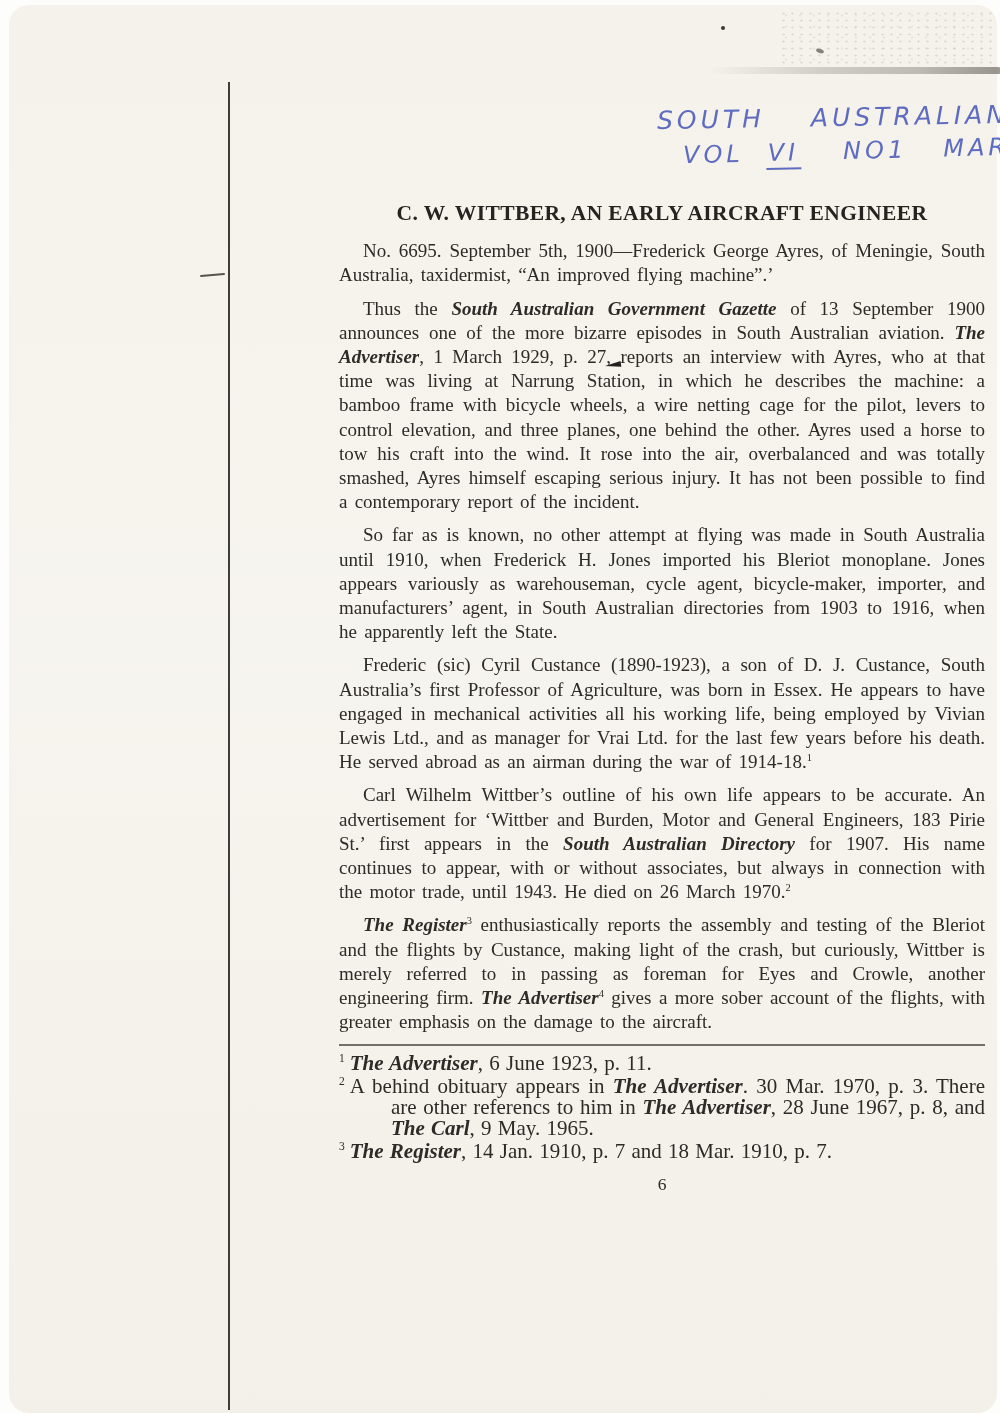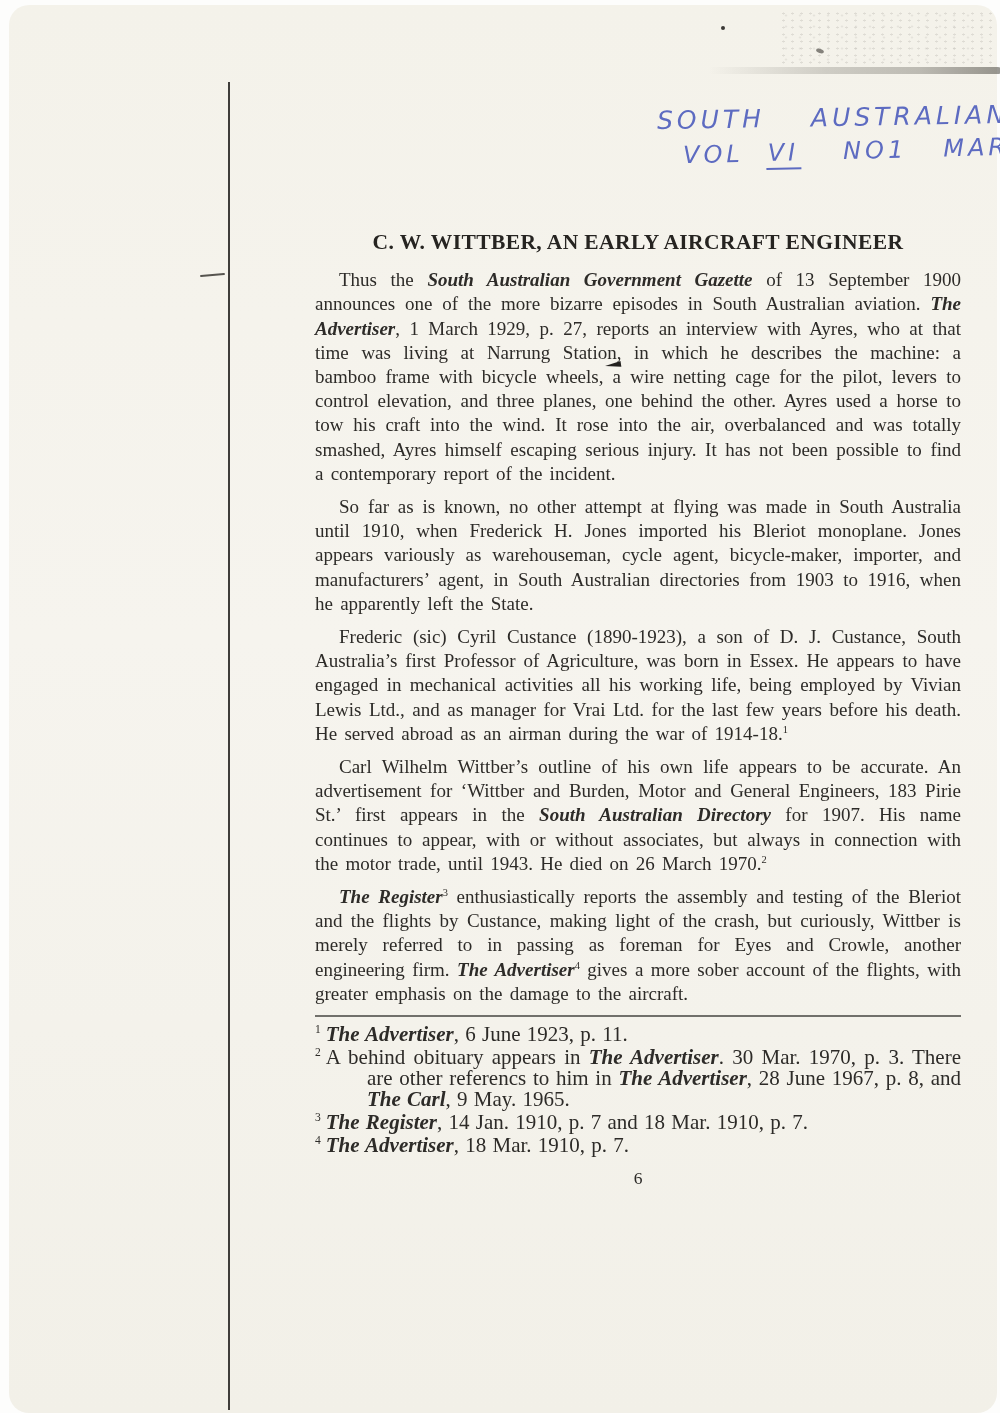--- a/index.html
+++ b/index.html
@@ -62,22 +62,22 @@
     white-space: nowrap;
   }
   .hw-line1 { display: flex; gap: 46px; transform: rotate(-1deg); }
   .hw-line2 { display: flex; align-items: baseline; margin-top: 5px;
     margin-left: 26px; font-size: 24px; transform: rotate(-1.5deg); }
   .hw-vi   { margin-left: 22px; border-bottom: 2px solid currentColor; padding: 0 2px 1px; }
   .hw-no   { margin-left: 42px; }
   .hw-marc { margin-left: 36px; }
   
   .content {
-    position: absolute; left: 306px; top: 196px; width: 646px;
-    color: #2d2b28; font-size: 19px; line-height: 24.2px; margin-top: 29px;
+    position: absolute; left: 330px; top: 196px; width: 646px;
+    color: #2d2b28; font-size: 19px; line-height: 24.2px;
   }
   .title {
     font-size: 21.5px; font-weight: bold; text-align: center;
     letter-spacing: .4px; color: #262421; margin: 0 0 14px 0;
   }
   .para {
     margin: 0 0 9px 0; text-align: justify; text-indent: 24px;
     word-spacing: 2.5px;
   }
   .italic { font-style: italic; font-weight: bold; }
@@ -113,38 +113,36 @@
       <span>VOL</span>
       <span class="hw-vi">VI</span>
       <span class="hw-no">NO1</span>
       <span class="hw-marc">MARC</span>
     </div>
   </div>
 
   <div class="content">
     <h1 class="title">C. W. WITTBER, AN EARLY AIRCRAFT ENGINEER</h1>
 
+    <p class="para"><span>No. 6695. September 5th, 1900—Frederick George Ayres, of Meningie, South Australia, taxidermist, “An improved flying machine”.’</span></p>
     <p class="para"><span>Thus the </span><span class="italic">South Australian Government Gazette</span><span> of 13 September 1900 announces one of the more bizarre episodes in South Australian aviation. </span><span class="italic">The Advertiser</span><span>, 1 March 1929, p. 27, reports an interview with Ayres, who at that time was living at Narrung Station, in which he describes the machine: a bamboo frame with bicycle wheels, a wire netting cage for the pilot, levers to control elevation, and three planes, one behind the other. Ayres used a horse to tow his craft into the wind. It rose into the air, overbalanced and was totally smashed, Ayres himself escaping serious injury. It has not been possible to find a contemporary report of the incident.</span></p>
     <p class="para"><span>So far as is known, no other attempt at flying was made in South Australia until 1910, when Frederick H. Jones imported his Bleriot monoplane. Jones appears variously as warehouseman, cycle agent, bicycle-maker, importer, and manufacturers’ agent, in South Australian directories from 1903 to 1916, when he apparently left the State.</span></p>
     <p class="para"><span>Frederic (sic) Cyril Custance (1890-1923), a son of D. J. Custance, South Australia’s first Professor of Agriculture, was born in Essex. He appears to have engaged in mechanical activities all his working life, being employed by Vivian Lewis Ltd., and as manager for Vrai Ltd. for the last few years before his death. He served abroad as an airman during the war of 1914-18.</span><sup>1</sup></p>
     <p class="para"><span>Carl Wilhelm Wittber’s outline of his own life appears to be accurate. An advertisement for ‘Wittber and Burden, Motor and General Engineers, 183 Pirie St.’ first appears in the </span><span class="italic">South Australian Directory</span><span> for 1907. His name continues to appear, with or without associates, but always in connection with the motor trade, until 1943. He died on 26 March 1970.</span><sup>2</sup></p>
     <p class="para"><span class="italic">The Register</span><sup>3</sup><span> enthusiastically reports the assembly and testing of the Bleriot and the flights by Custance, making light of the crash, but curiously, Wittber is merely referred to in passing as foreman for Eyes and Crowle, another engineering firm. </span><span class="italic">The Advertiser</span><sup>4</sup><span> gives a more sober account of the flights, with greater emphasis on the damage to the aircraft.</span></p>
 
     <hr class="fn-rule">
 
     <div class="footnotes">
       <div class="fn">
         <sup>1</sup><span><span class="italic">The Advertiser</span><span>, 6 June 1923, p. 11.</span></span>
       </div>
       <div class="fn fn-hang">
         <sup>2</sup><span><span>A behind obituary appears in </span><span class="italic">The Advertiser</span><span>. 30 Mar. 1970, p. 3. There are other referencs to him in </span><span class="italic">The Advertiser</span><span>, 28 June 1967, p. 8, and </span><span class="italic">The Carl</span><span>, 9 May. 1965.</span></span>
       </div>
       <div class="fn">
         <sup>3</sup><span><span class="italic">The Register</span><span>, 14 Jan. 1910, p. 7 and 18 Mar. 1910, p. 7.</span></span>
       </div>
-      <div class="fn">
-        <sup>4</sup><span><span class="italic">The Advertiser</span><span>, 18 Mar. 1910, p. 7.</span></span>
-      </div>
     </div>
 
     <div class="page-num">6</div>
   </div>
 </div>
 
 </body></html>

